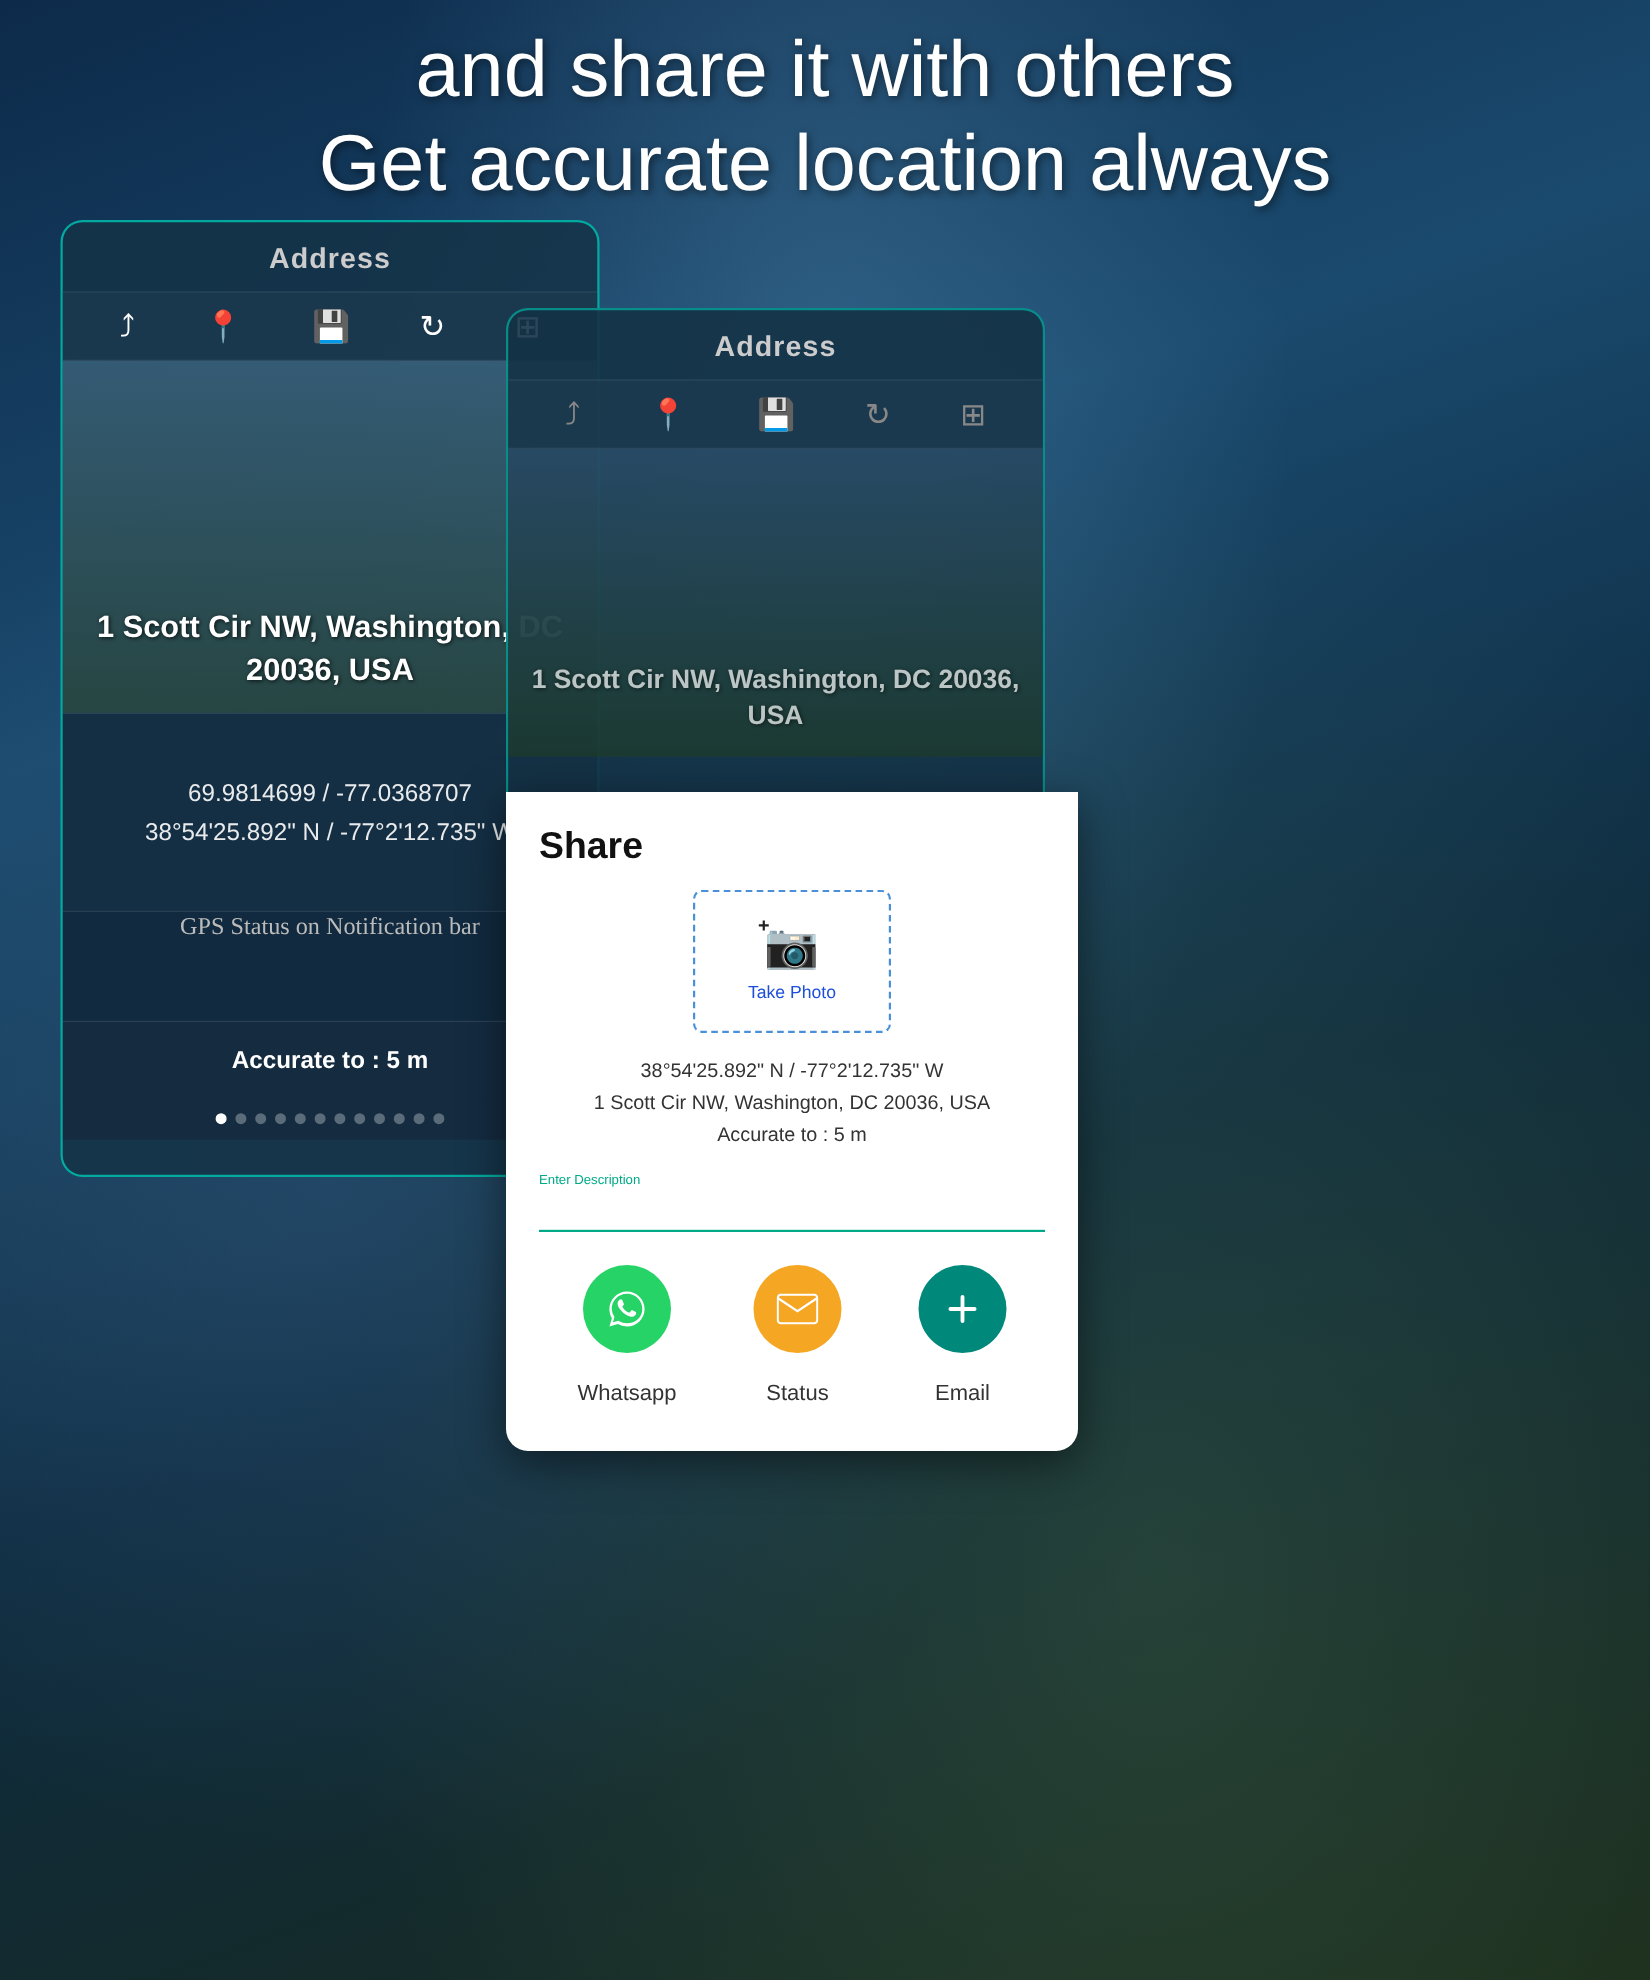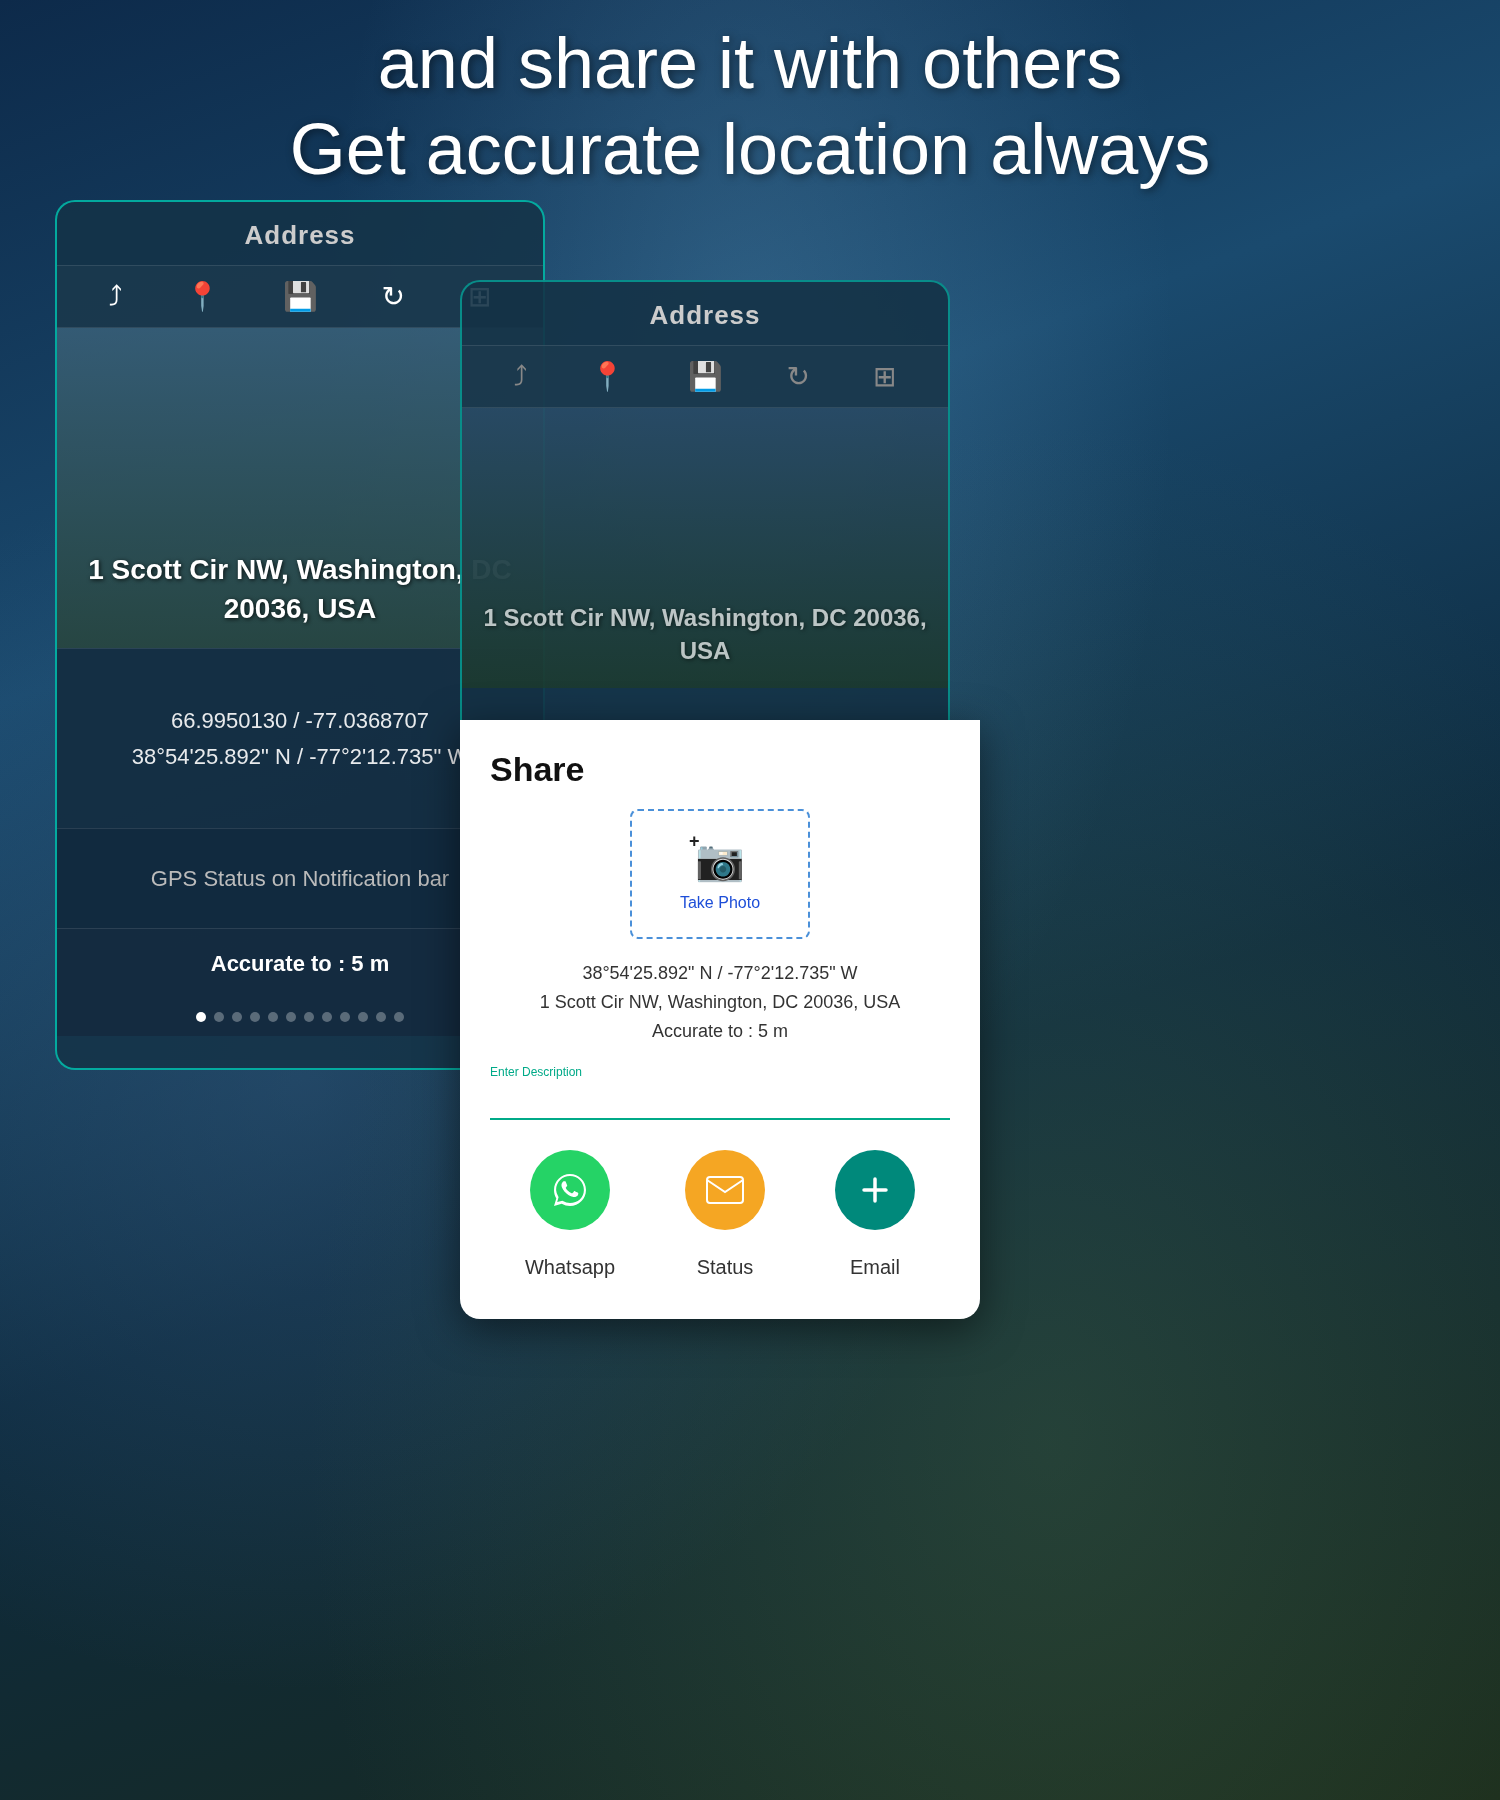--- a/index.html
+++ b/index.html
@@ -117,24 +117,24 @@
       color: white;
       font-size: 22px;
       text-align: center;
       line-height: 1.6;
       opacity: 0.9;
     }
 
     .card-gps-area {
       height: 100px;
       display: flex;
-      align-items: center;
       justify-content: center;
       background: rgba(15,35,55,0.6);
       border-top: 1px solid rgba(255,255,255,0.1);
+      font-family: Liberation Serif, serif;
     }
 
     .card-gps-text {
       color: #bbb;
       font-size: 22px;
       text-align: center;
     }
 
     .card-accurate-area {
       height: 70px;
@@ -329,21 +329,21 @@
     <span class="tool-icon">⤴</span>
     <span class="tool-icon">📍</span>
     <span class="tool-icon">💾</span>
     <span class="tool-icon">↻</span>
     <span class="tool-icon">⊞</span>
   </div>
   <div class="card-image-area">
     <div class="card-address-text">1 Scott Cir NW, Washington, DC 20036, USA</div>
   </div>
   <div class="card-coords-area">
-    <div class="card-coords-text">66.9950130 / -77.0368707</div>
+    <div class="card-coords-text">69.9814699 / -77.0368707</div>
     <div class="card-coords-text">38°54'25.892" N / -77°2'12.735" W</div>
   </div>
   <div class="card-gps-area">
     <div class="card-gps-text">GPS Status on Notification bar</div>
   </div>
   <div class="card-accurate-area">
     <div class="card-accurate-text">Accurate to : 5 m</div>
   </div>
   <div class="card-dots">
     <div class="dot active"></div>

